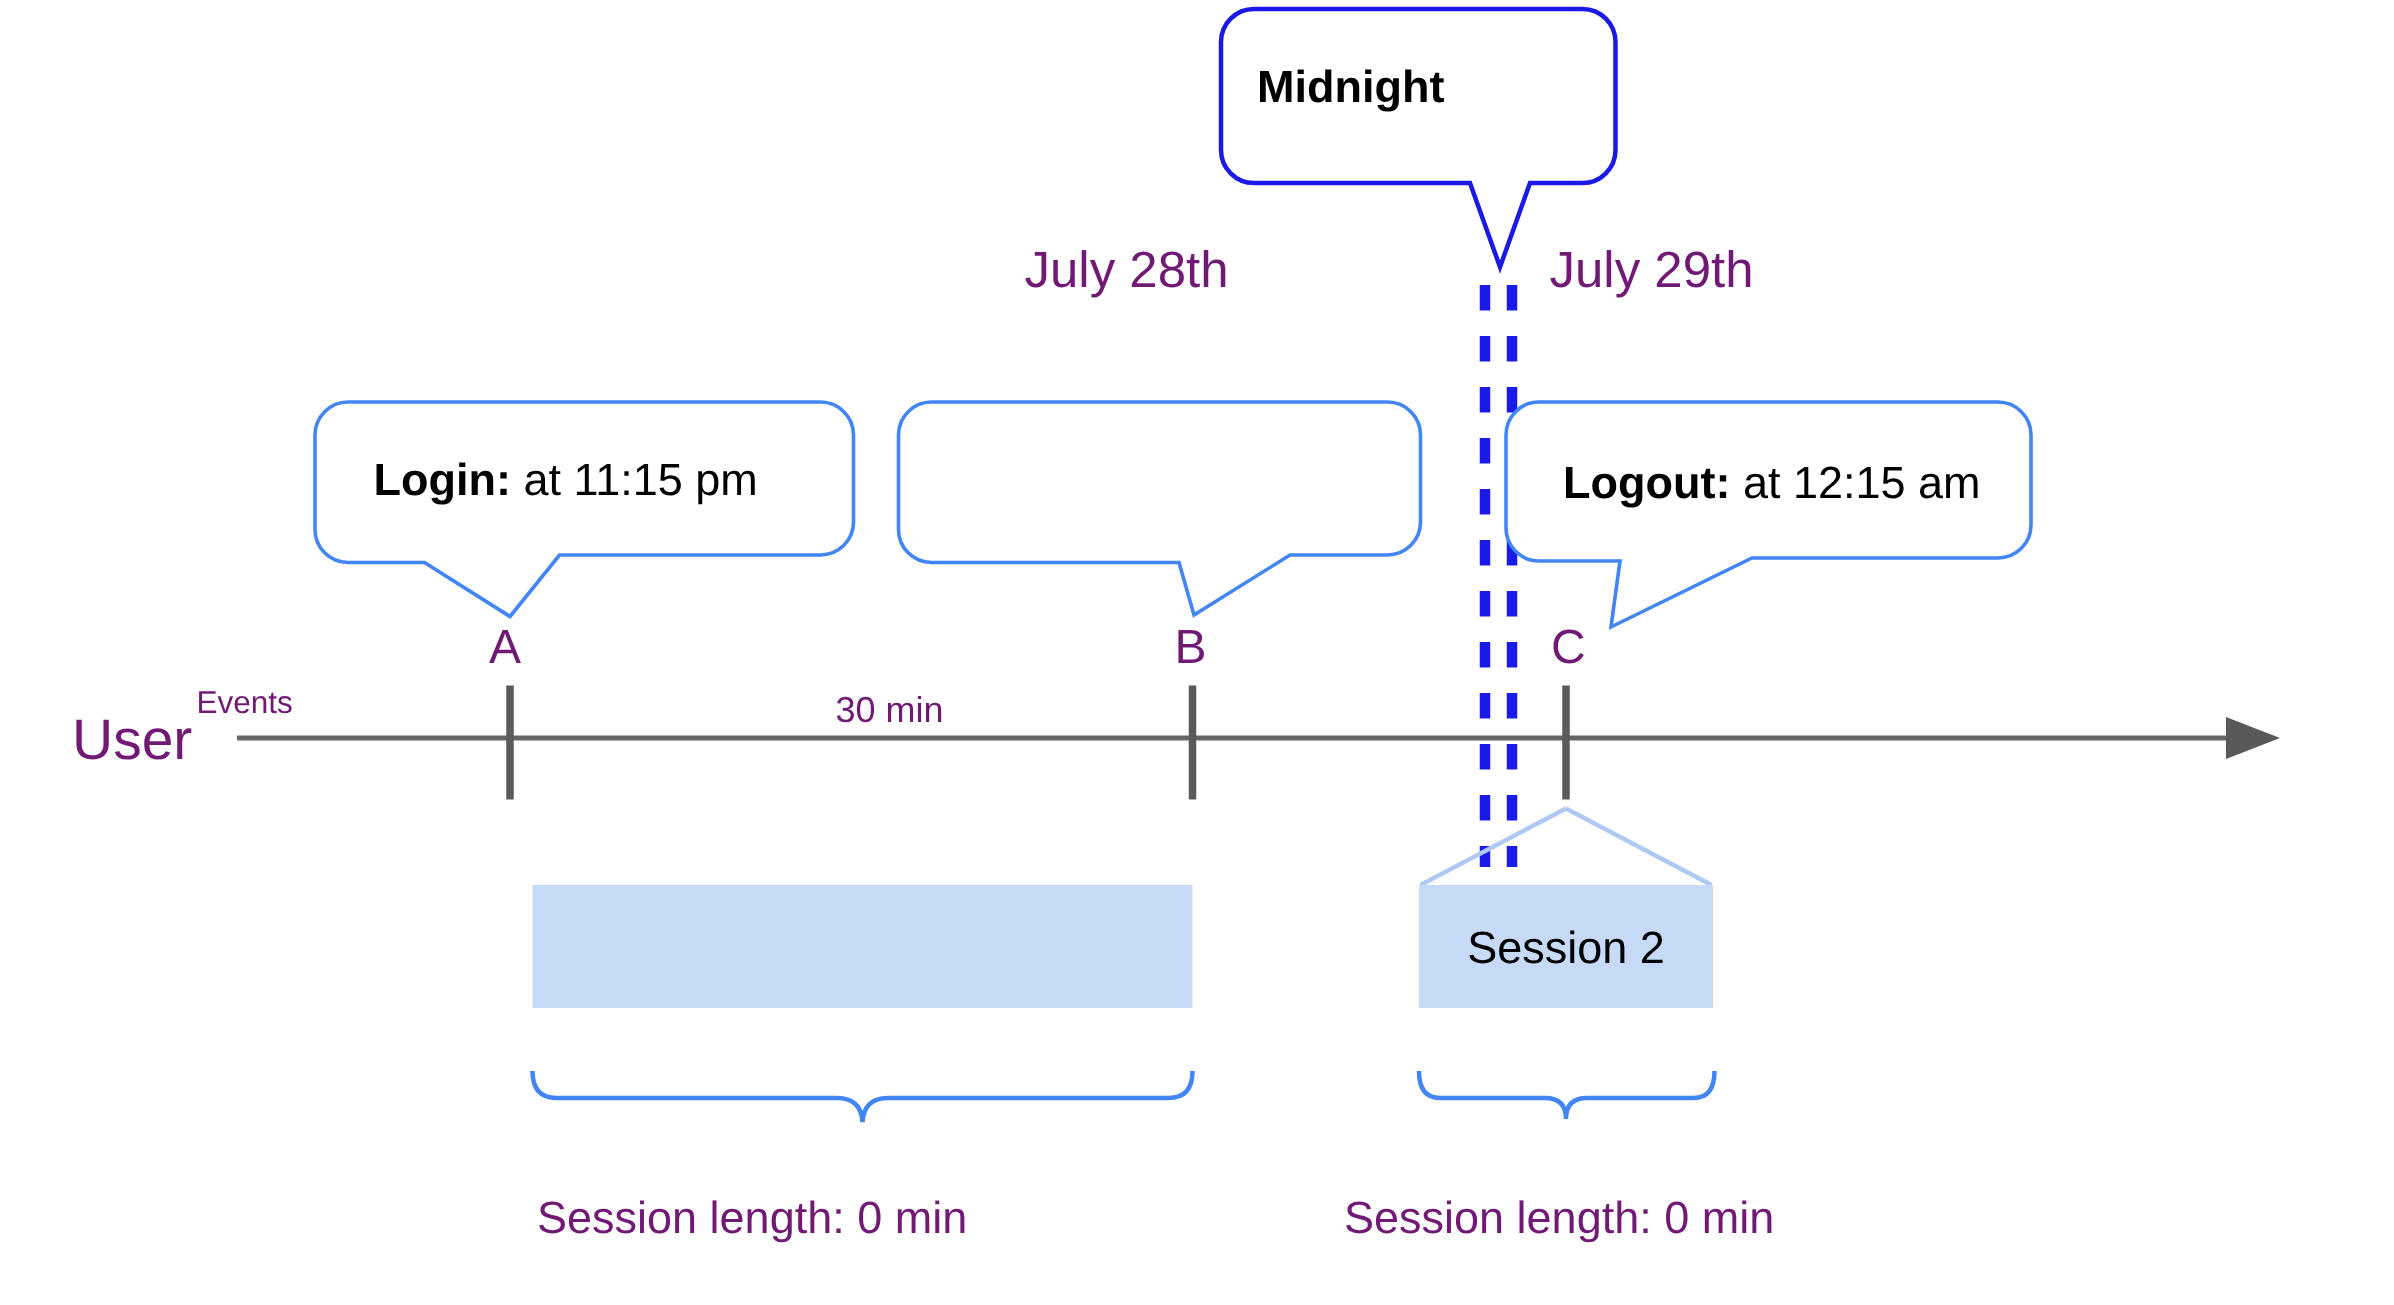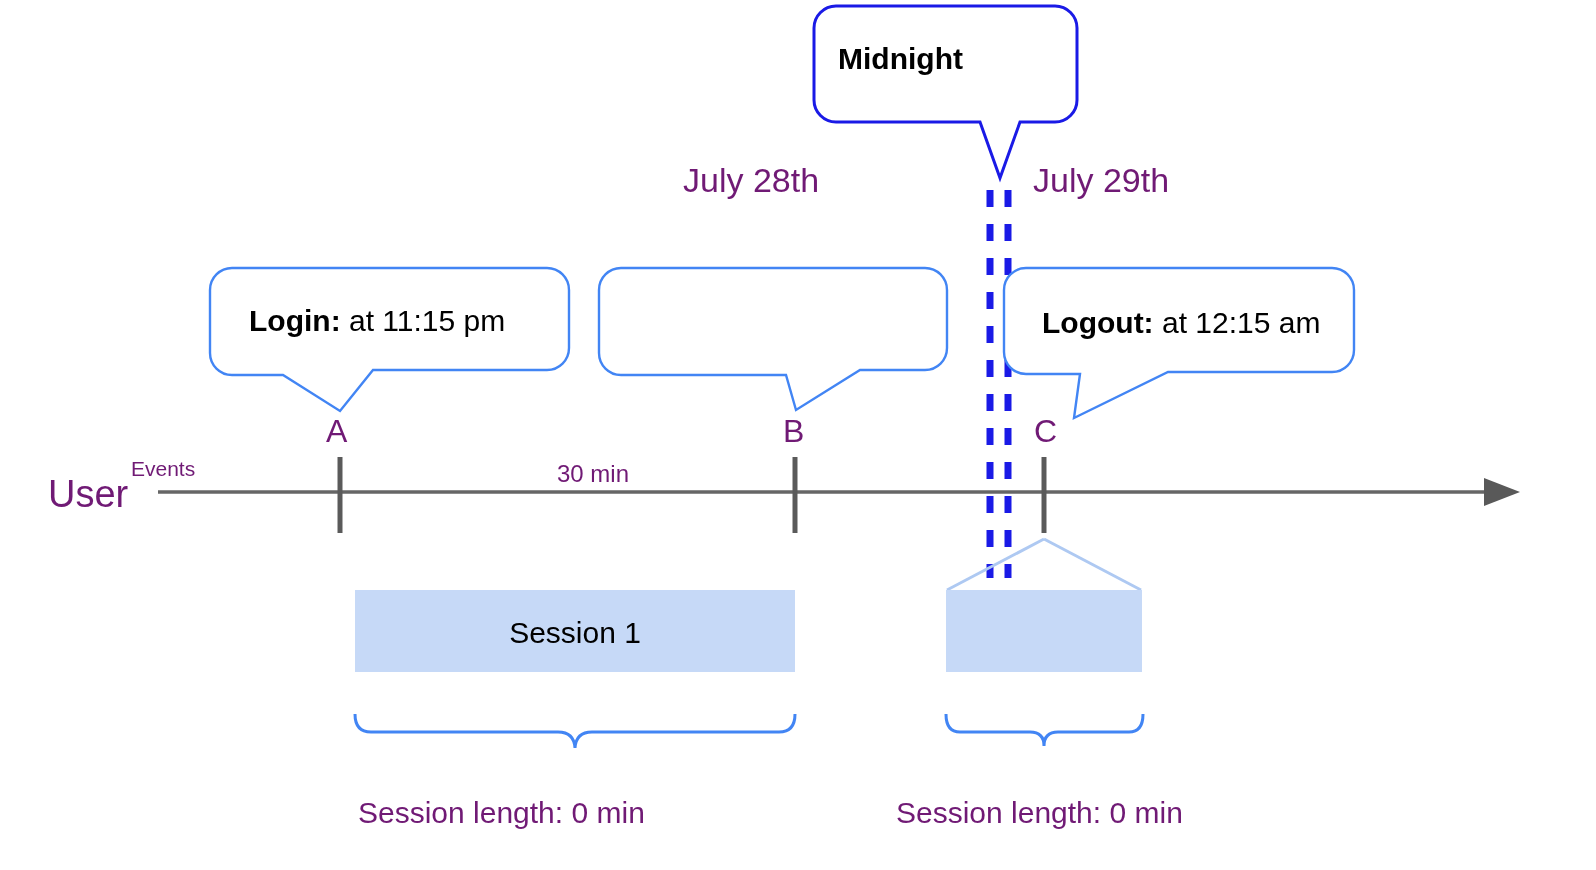--- a/index.html
+++ b/index.html
@@ -149,18 +149,18 @@
 
   <div class="lbl events-name" style="left:131px; top:418px;">Events</div>
   <div class="lbl axis-name" style="left:48px; top:475px;">User</div>
 
   <div class="lbl marker-name" style="left:326px; top:415px;">A</div>
   <div class="lbl marker-name" style="left:783px; top:415px;">B</div>
   <div class="lbl marker-name" style="left:1034px; top:415px;">C</div>
 
   <div class="lbl dur-name" style="left:540px; top:462px;margin-left:17px;">30 min</div>
 
-  <div class="session-label" style="left:355px; top:618px; width:440px;">Session 1</div>
+  <div class="session-label" style="left:946px; top:618px; width:196px;">Session 2</div>
 
   <div class="lbl sesslen-name" style="left:358px; top:798px;">Session length: 0 min</div>
   <div class="lbl sesslen-name" style="left:896px; top:798px;">Session length: 0 min</div>
 
 </div>
 
 </body></html>

